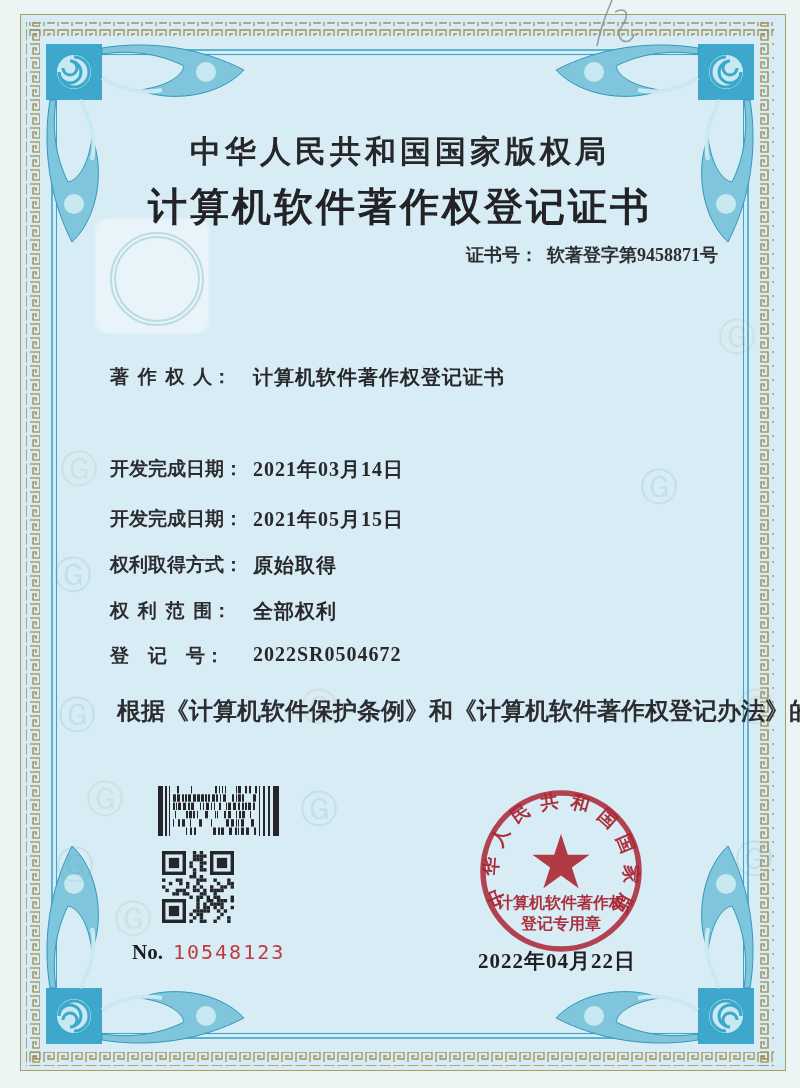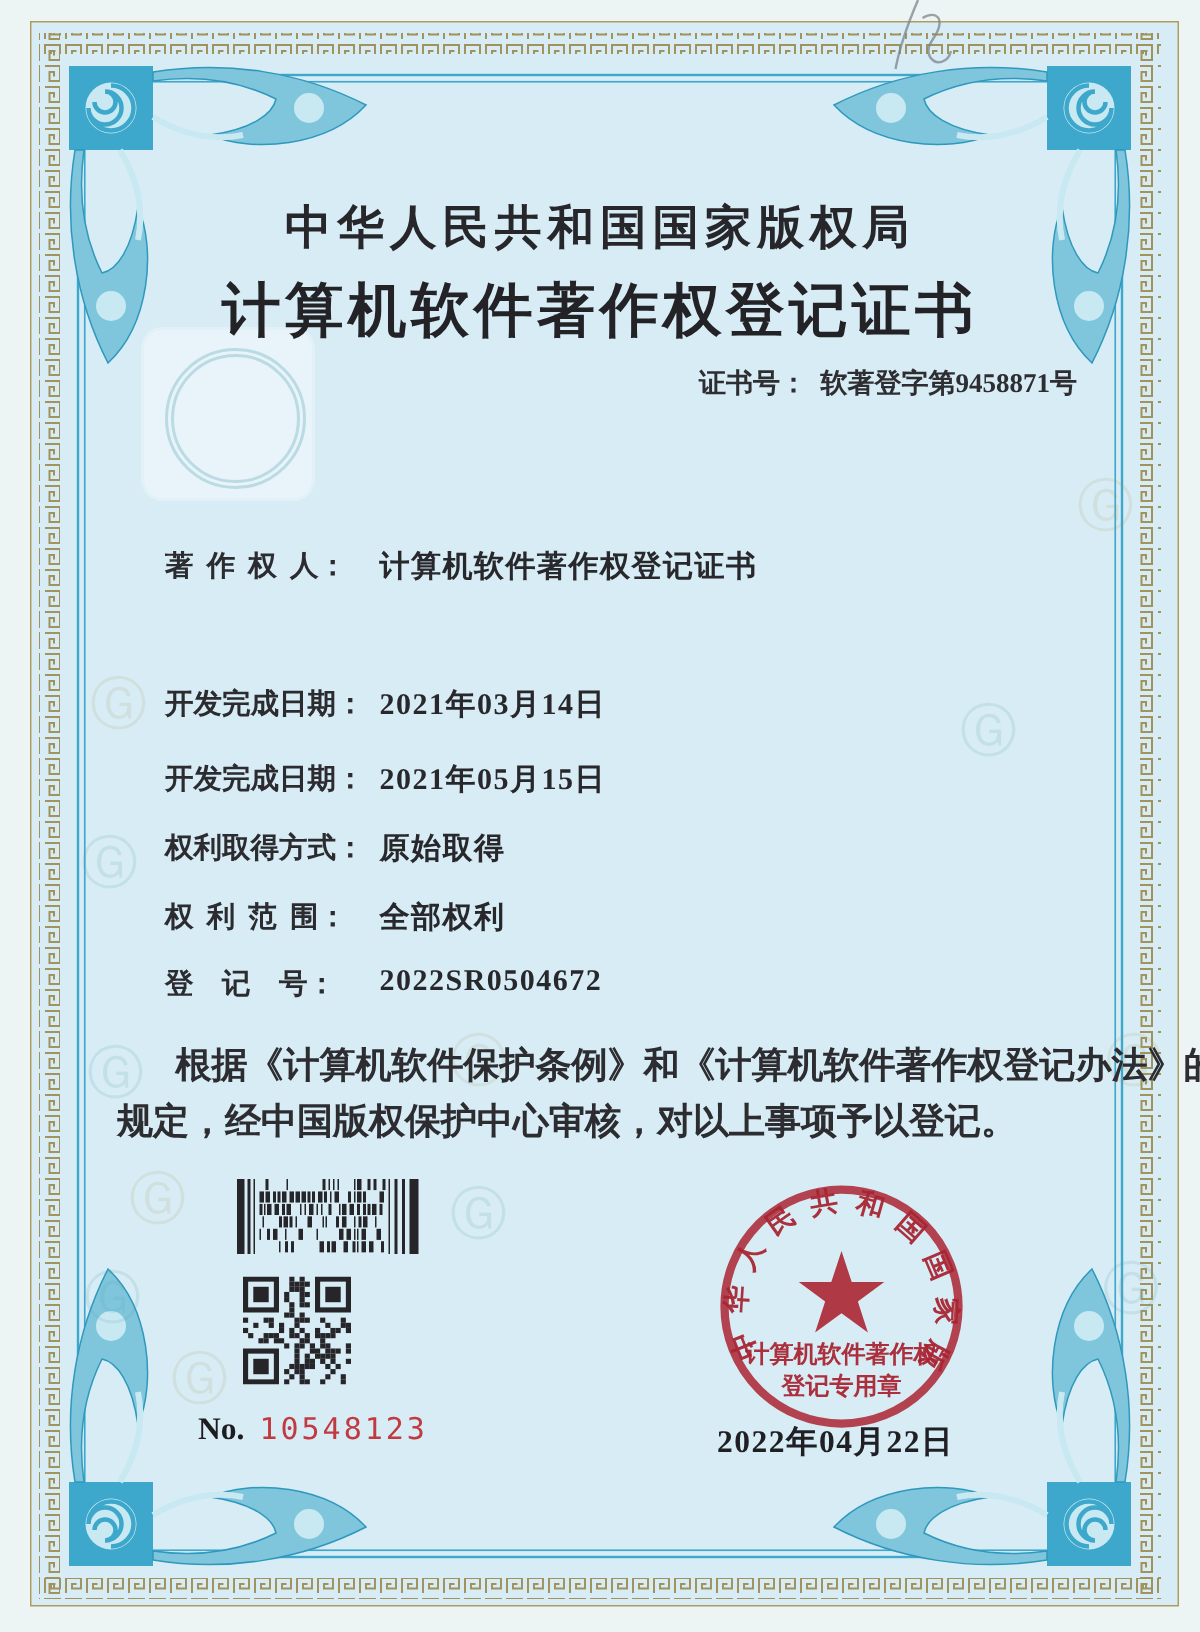--- a/index.html
+++ b/index.html
@@ -165,21 +165,20 @@
 </div>
 <div class="row" style="top:598px">
   <span class="lbl">权 利 范 围：</span><span class="val">全部权利</span>
 </div>
 <div class="row" style="top:643px">
   <span class="lbl">登　记　号：</span><span class="val">2022SR0504672</span>
 </div>
 
 <div class="statement">
   <div class="st-line1">根据《计算机软件保护条例》和《计算机软件著作权登记办法》的</div>
-  <div class="st-line2">规定，经中国版权保护中心审核，对以上事项予以登记。</div>
 </div>
 
 <div class="barcode-box">
     <svg width="122" height="50" viewBox="0 0 122 50" xmlns="http://www.w3.org/2000/svg">
       <rect x="0" y="0" width="5" height="50" fill="#26262a"></rect>
       <rect x="7" y="0" width="2" height="50" fill="#26262a"></rect>
       <rect x="11" y="0" width="1" height="50" fill="#26262a"></rect>
       <rect x="101" y="0" width="1" height="50" fill="#26262a"></rect>
       <rect x="105" y="0" width="2" height="50" fill="#26262a"></rect>
       <rect x="110" y="0" width="2" height="50" fill="#26262a"></rect>

